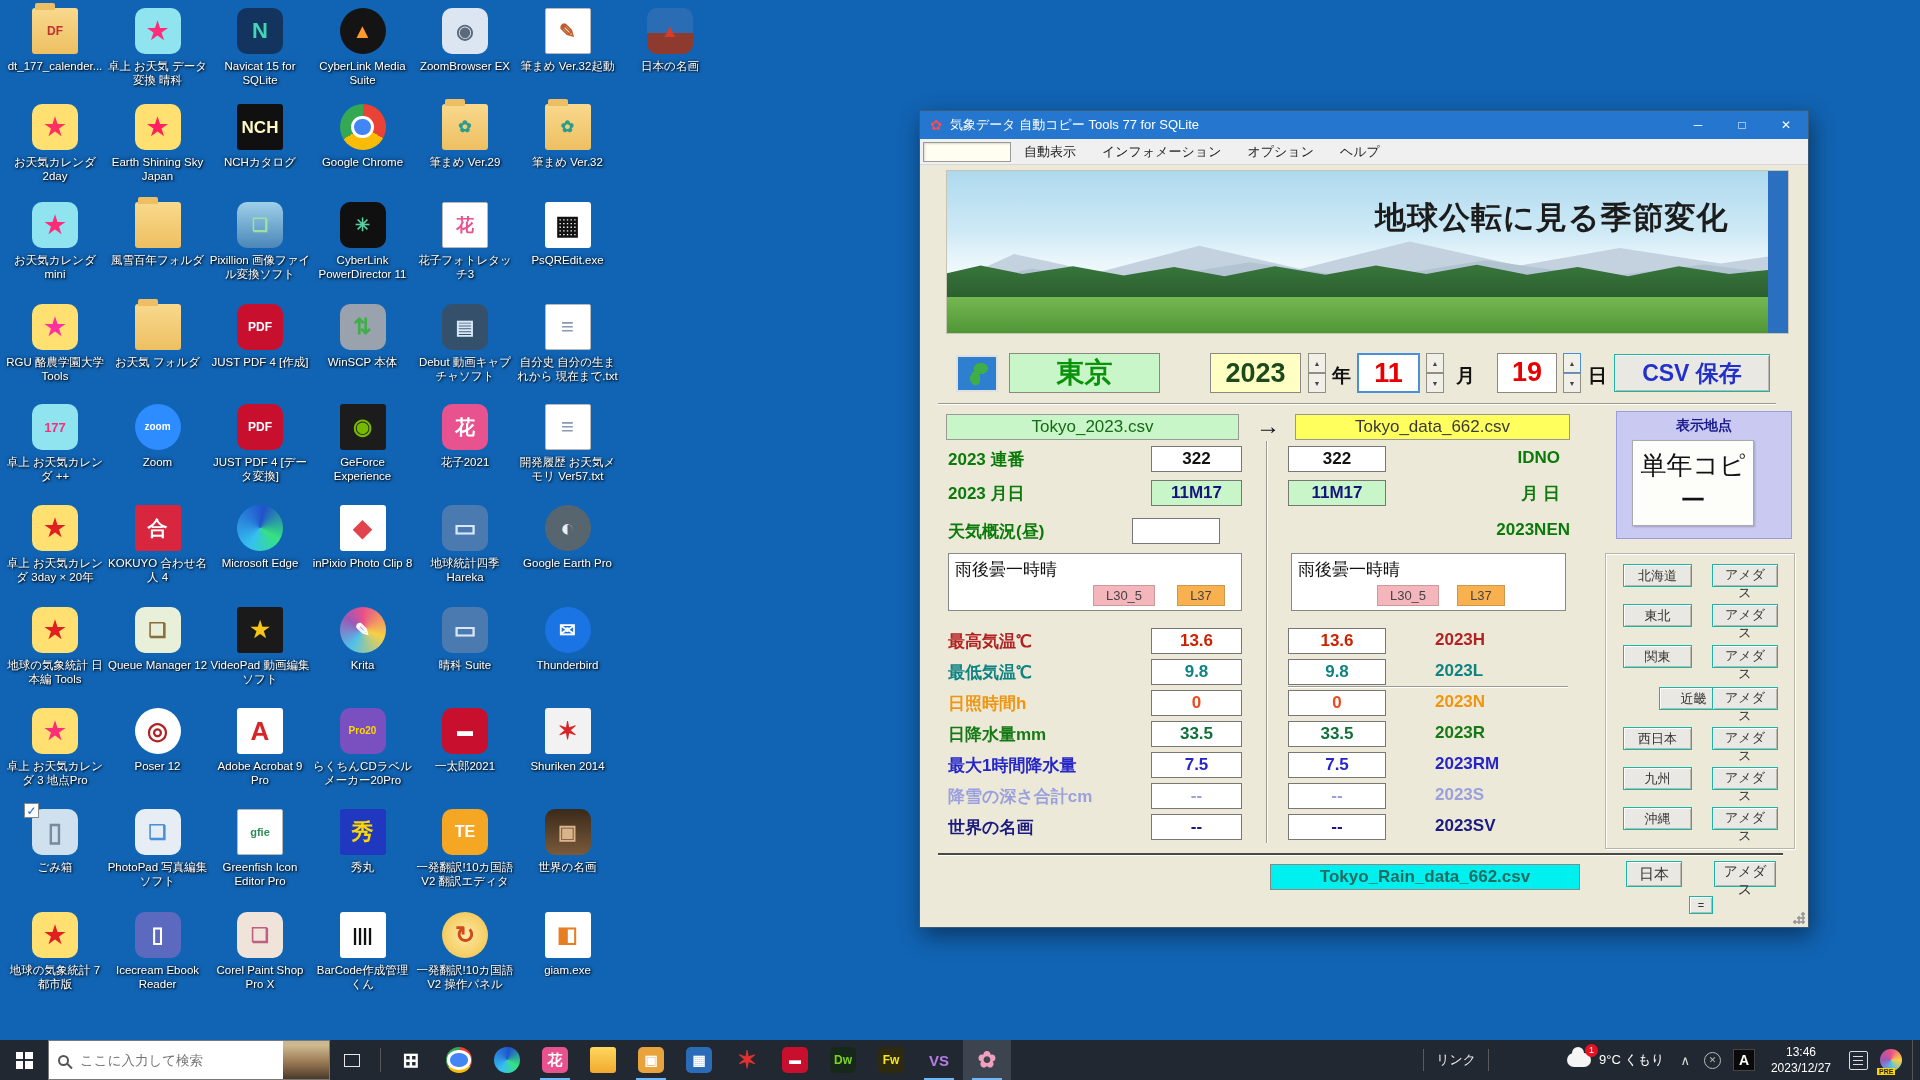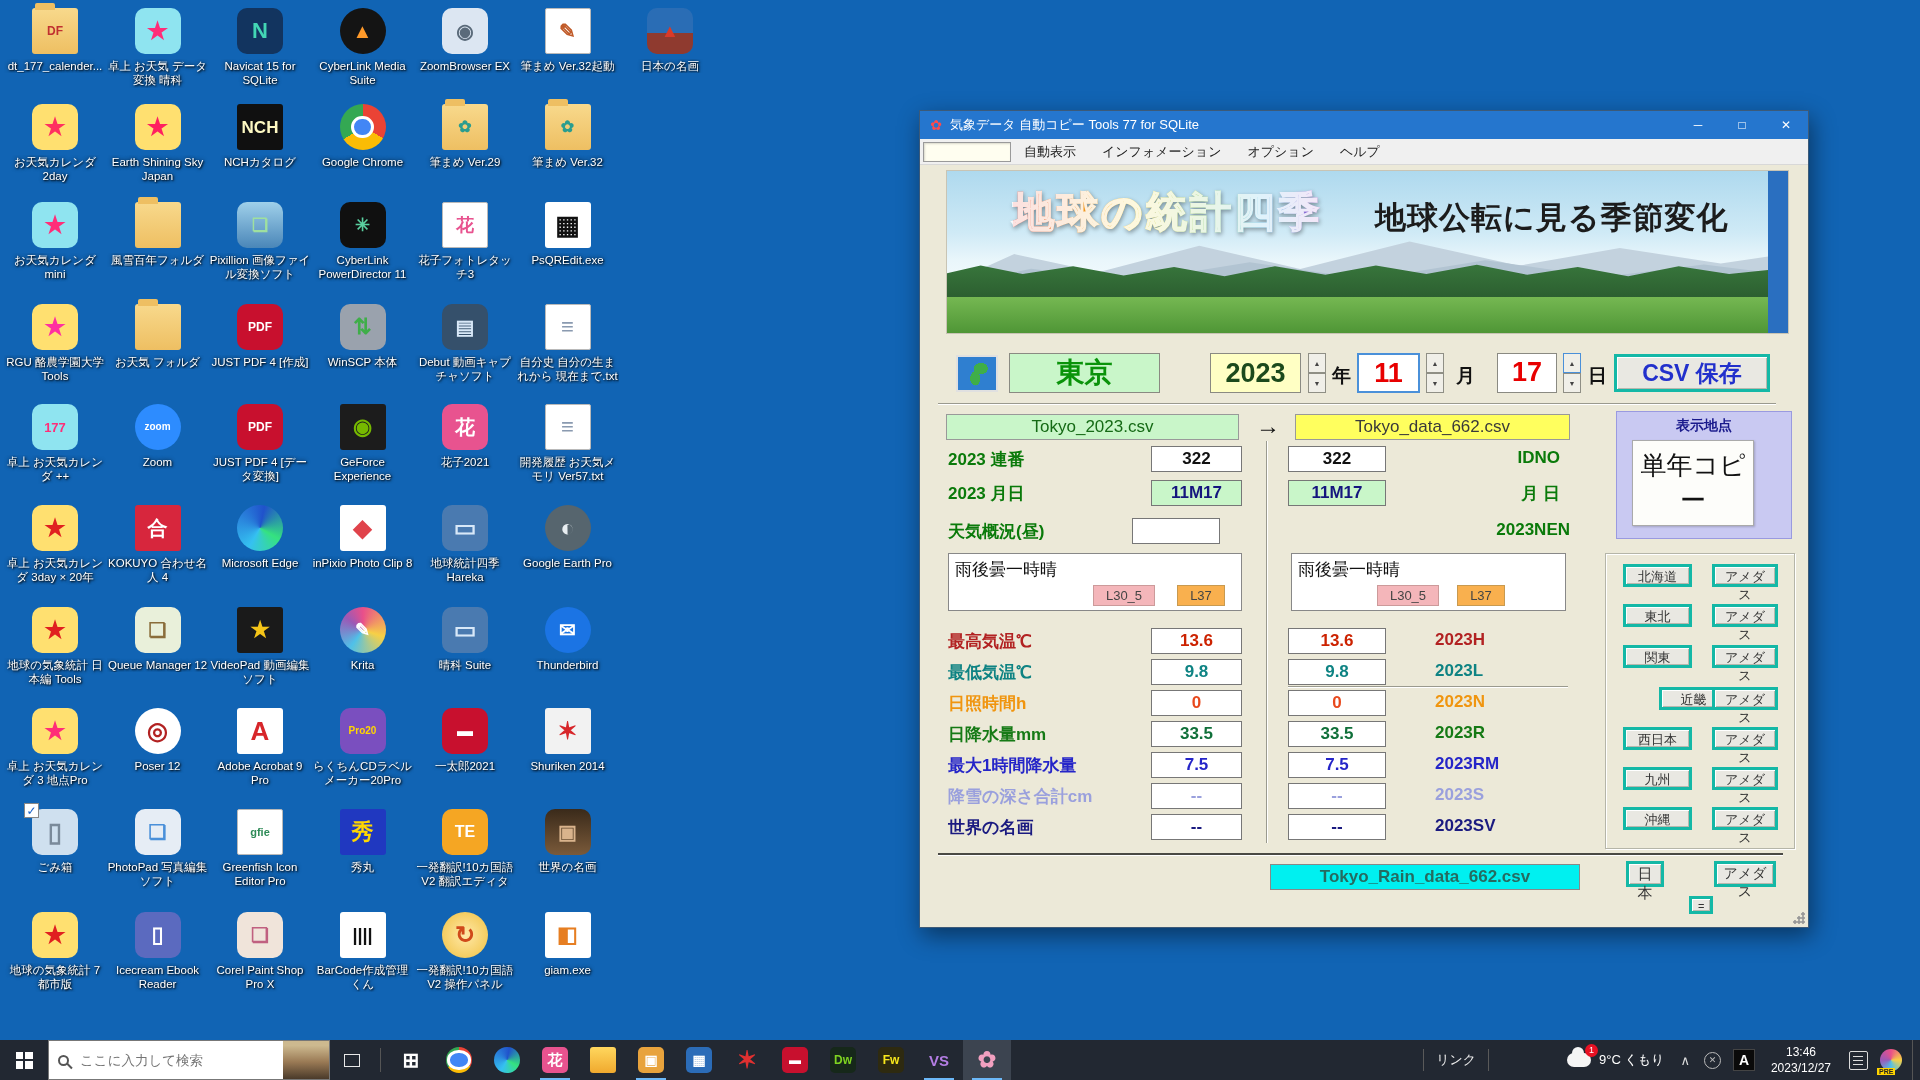--- a/index.html
+++ b/index.html
@@ -49,21 +49,21 @@
 
   
   .abs{position:absolute;}
   .mapthumb{left:36px;top:190px;width:42px;height:37px;border:2px solid #e0e0e0;background:radial-gradient(ellipse 10px 8px at 60% 35%,#3fae49 70%,transparent 71%),radial-gradient(ellipse 7px 10px at 45% 65%,#3fae49 70%,transparent 71%),#2f7fd0;}
   .locbox{left:89px;top:188px;width:151px;height:40px;background:#c9f6c9;border:1px solid #8a8a82;color:#0a930a;font-size:28px;font-weight:bold;text-align:center;line-height:38px;}
   .yearbox{left:290px;top:188px;width:91px;height:40px;background:#ffffc4;border:1px solid #8a8a82;color:#1c4a1c;font-size:27px;font-weight:bold;text-align:center;line-height:38px;}
   .mdbox{top:188px;height:40px;background:#fff;border:1px solid #8a8a82;color:#e80000;font-size:27px;font-weight:bold;text-align:center;line-height:36px;}
   .unit{top:198px;font-size:19px;font-weight:bold;color:#111;}
   .spin{top:188px;width:18px;height:40px;display:flex;flex-direction:column;}
   .sb{width:18px;height:20px;padding:0;font-size:7px;color:#444;background:#f0efe8;border:1px solid #8f8f85;line-height:1;}
-  .btn{background:#e9e8e2;border:3px solid #14b8a6;box-shadow:inset 1px 1px 0 #fff,inset -1px -1px 0 #b8b8ae;color:#333;cursor:pointer;}
+  .btn{background:#e9e8e2;border:1px solid #14b8a6;box-shadow:inset 1px 1px 0 #fff,inset -1px -1px 0 #b8b8ae;color:#333;cursor:pointer;}
   .savebtn{left:694px;top:189px;width:156px;height:38px;font-size:23px;font-weight:bold;color:#2230cc;}
 
   .etch{position:absolute;height:0;border-top:1px solid #9a9a8e;border-bottom:1px solid #fff;}
   .vetch{position:absolute;width:0;border-left:1px solid #9a9a8e;border-right:1px solid #fff;}
 
   .filesrc{left:26px;top:249px;width:293px;height:26px;background:#c9f6c9;border:1px solid #999;color:#156a15;font-size:17px;text-align:center;line-height:24px;}
   .arrow{left:326px;top:247px;width:44px;font-size:24px;font-weight:bold;text-align:center;color:#111;}
   .filedst{left:375px;top:249px;width:275px;height:26px;background:#ffff5e;border:1px solid #999;color:#3a3a3a;font-size:17px;text-align:center;line-height:24px;}
 
   .flabel{position:absolute;left:28px;font-size:17px;font-weight:bold;color:#0a7a0a;}
@@ -75,21 +75,21 @@
   .desctext{position:absolute;left:6px;top:4px;font-size:17px;color:#111;}
   .bdg{position:absolute;bottom:4px;height:21px;line-height:20px;font-size:13px;text-align:center;border:1px solid #cc9a9a;color:#444;}
   .bdg.pink{width:62px;background:#f4b6ba;}
   .bdg.orange{width:48px;background:#f9b04e;border-color:#c89a50;}
 
   .drow{position:absolute;left:0;width:660px;height:31px;}
   .dlabel{position:absolute;left:28px;top:2px;font-size:17px;font-weight:bold;}
   .dcode{position:absolute;left:515px;top:2px;font-size:17px;font-weight:bold;}
 
   .cyanbox{left:350px;top:699px;width:310px;height:26px;background:#00f0f0;border:1px solid #888;color:#256b60;font-size:17px;font-weight:bold;text-align:center;line-height:23px;}
-  .jbtn{left:706px;top:696px;width:38px;height:26px;font-size:15px;}
+  .jbtn{left:706px;top:696px;width:56px;height:26px;font-size:15px;}
   .abtn2{left:794px;top:696px;width:62px;height:26px;font-size:14px;}
   .eqbtn{left:769px;top:731px;width:24px;height:18px;font-size:11px;line-height:12px;}
   .grip{position:absolute;right:3px;bottom:3px;width:13px;height:13px;background:radial-gradient(circle at 3px 11px,#999 1.5px,transparent 2px),radial-gradient(circle at 7px 7px,#999 1.5px,transparent 2px),radial-gradient(circle at 11px 3px,#999 1.5px,transparent 2px),radial-gradient(circle at 7px 11px,#999 1.5px,transparent 2px),radial-gradient(circle at 11px 7px,#999 1.5px,transparent 2px),radial-gradient(circle at 11px 11px,#999 1.5px,transparent 2px);}
 
   .panel{position:absolute;left:696px;top:246px;width:176px;height:128px;background:#c9c9f2;border:1px solid #9a9ae0;}
   .ptitle{margin-top:5px;text-align:center;color:#1a1a8c;font-size:14px;font-weight:bold;}
   .copybtn{position:absolute;left:15px;top:28px;width:122px;height:86px;background:#fdfdfa;border:1px solid #aaa;box-shadow:1px 1px 2px rgba(0,0,0,.2);font-size:26px;color:#111;}
   .gbox{position:absolute;left:685px;top:388px;width:190px;height:296px;border:1px solid #b5b5a8;box-shadow:inset 1px 1px 0 #fff,1px 1px 0 #fff;}
   .rbtn{position:absolute;left:17px;width:69px;height:23px;font-size:13px;}
   .abtn{position:absolute;left:106px;width:66px;height:23px;font-size:13px;}
@@ -508,40 +508,39 @@
       <span class="menu-input"></span>
       <span id="menu-items"><span class="mitem">自動表示</span><span class="mitem">インフォメーション</span><span class="mitem">オプション</span><span class="mitem">ヘルプ</span></span>
     </div>
     <div class="client">
 
       <div class="banner">
         <div class="mtn m1"></div>
         <div class="mtn m2"></div>
         <div class="field"></div>
         <div class="trees"></div>
-        <span class="btitle">地球の統計四季</span>
         <span class="bsub">地球公転に見る季節変化</span>
         <div class="bstrip"></div>
       </div>
 
       <div class="abs mapthumb"></div>
       <div class="abs locbox">東京</div>
       <div class="abs yearbox">2023</div>
       <div class="abs spin" style="left:388px">
         <button class="sb">▲</button>
         <button class="sb">▼</button>
       </div>
       <span class="abs unit" style="left:412px">年</span>
       <div class="abs mdbox" style="left:437px;width:63px;border:2px solid #4a90d9">11</div>
       <div class="abs spin" style="left:506px">
         <button class="sb">▲</button>
         <button class="sb">▼</button>
       </div>
       <span class="abs unit" style="left:536px">月</span>
-      <div class="abs mdbox" style="left:577px;width:60px">17</div>
+      <div class="abs mdbox" style="left:577px;width:60px">19</div>
       <div class="abs spin" style="left:643px">
         <button class="sb" style="border-color:#4a90d9">▲</button>
         <button class="sb">▼</button>
       </div>
       <span class="abs unit" style="left:668px">日</span>
       <button class="abs btn savebtn">CSV 保存</button>
 
       <div class="etch" style="left:18px;top:238px;width:838px"></div>
 
       <div class="abs filesrc">Tokyo_2023.csv</div>

